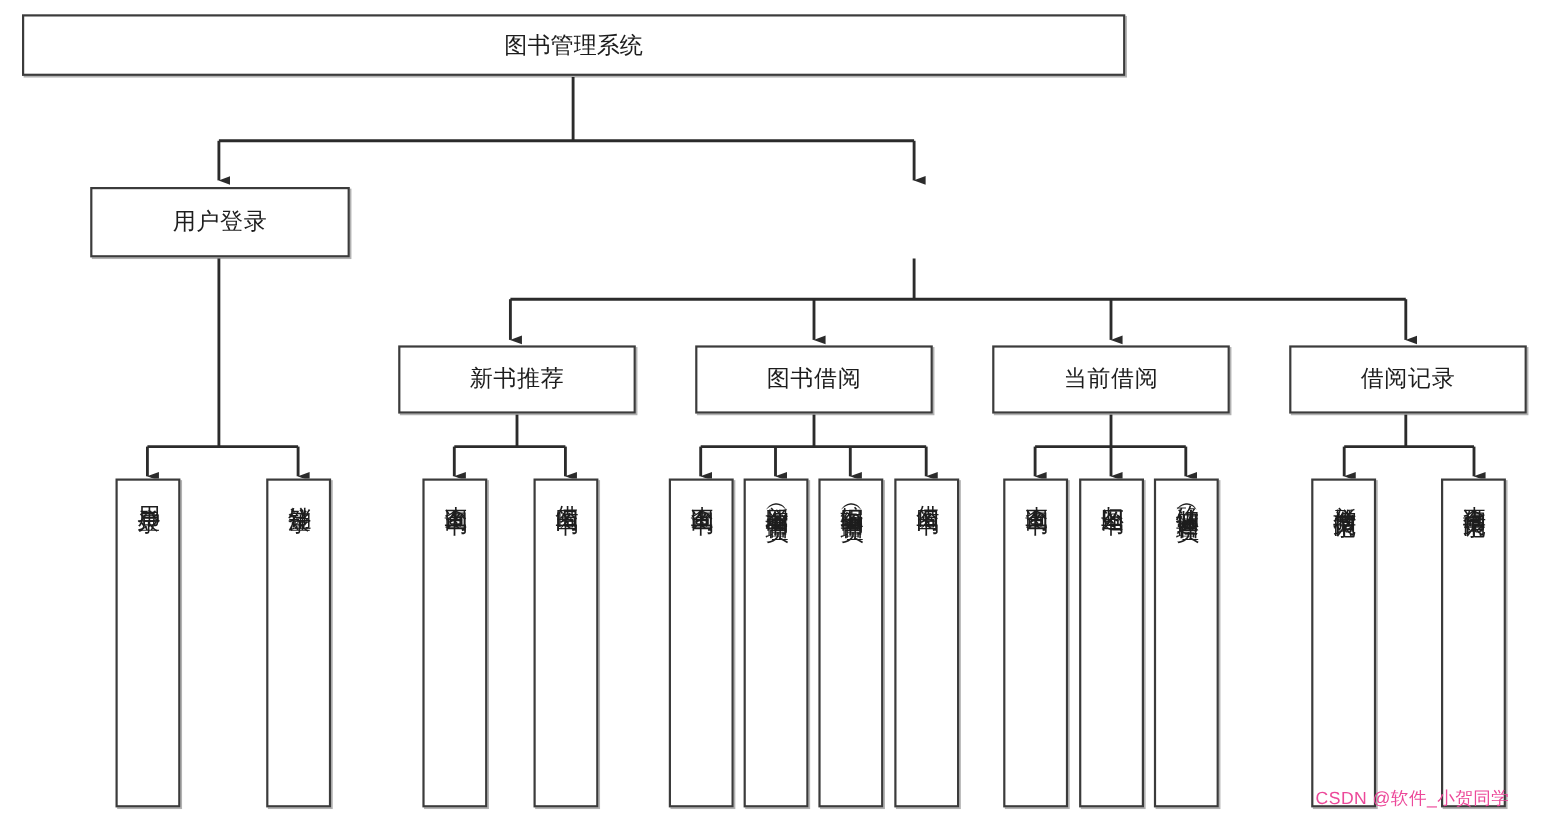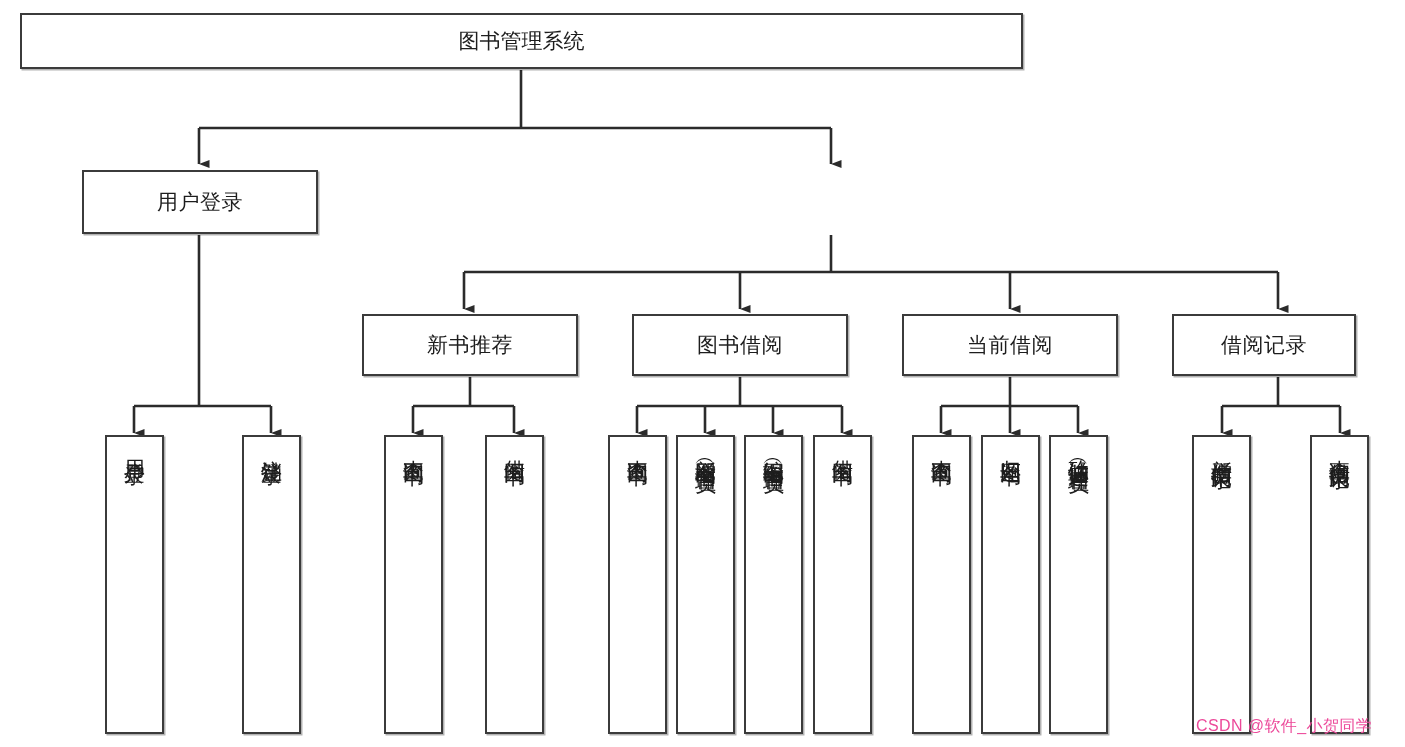--- a/index.html
+++ b/index.html
@@ -137,21 +137,21 @@
 
   <div class="node h" style="left:362px; top:314px; width:216px; height:62px;">
     <span>新书推荐</span>
   </div>
   <div class="node h" style="left:632px; top:314px; width:216px; height:62px;">
     <span>图书借阅</span>
   </div>
   <div class="node h" style="left:902px; top:314px; width:216px; height:62px;">
     <span>当前借阅</span>
   </div>
-  <div class="node h" style="left:1172px; top:314px; width:184px; height:62px;">
+  <div class="node h" style="left:1172px; top:314px; width:216px; height:62px;">
     <span>借阅记录</span>
   </div>
 
   <div class="node v" style="left:105px; top:435px; width:59px; height:299px;">
     <span class="vtext">用户登录</span>
   </div>
   <div class="node v" style="left:242px; top:435px; width:59px; height:299px;">
     <span class="vtext">注销登录</span>
   </div>
 

